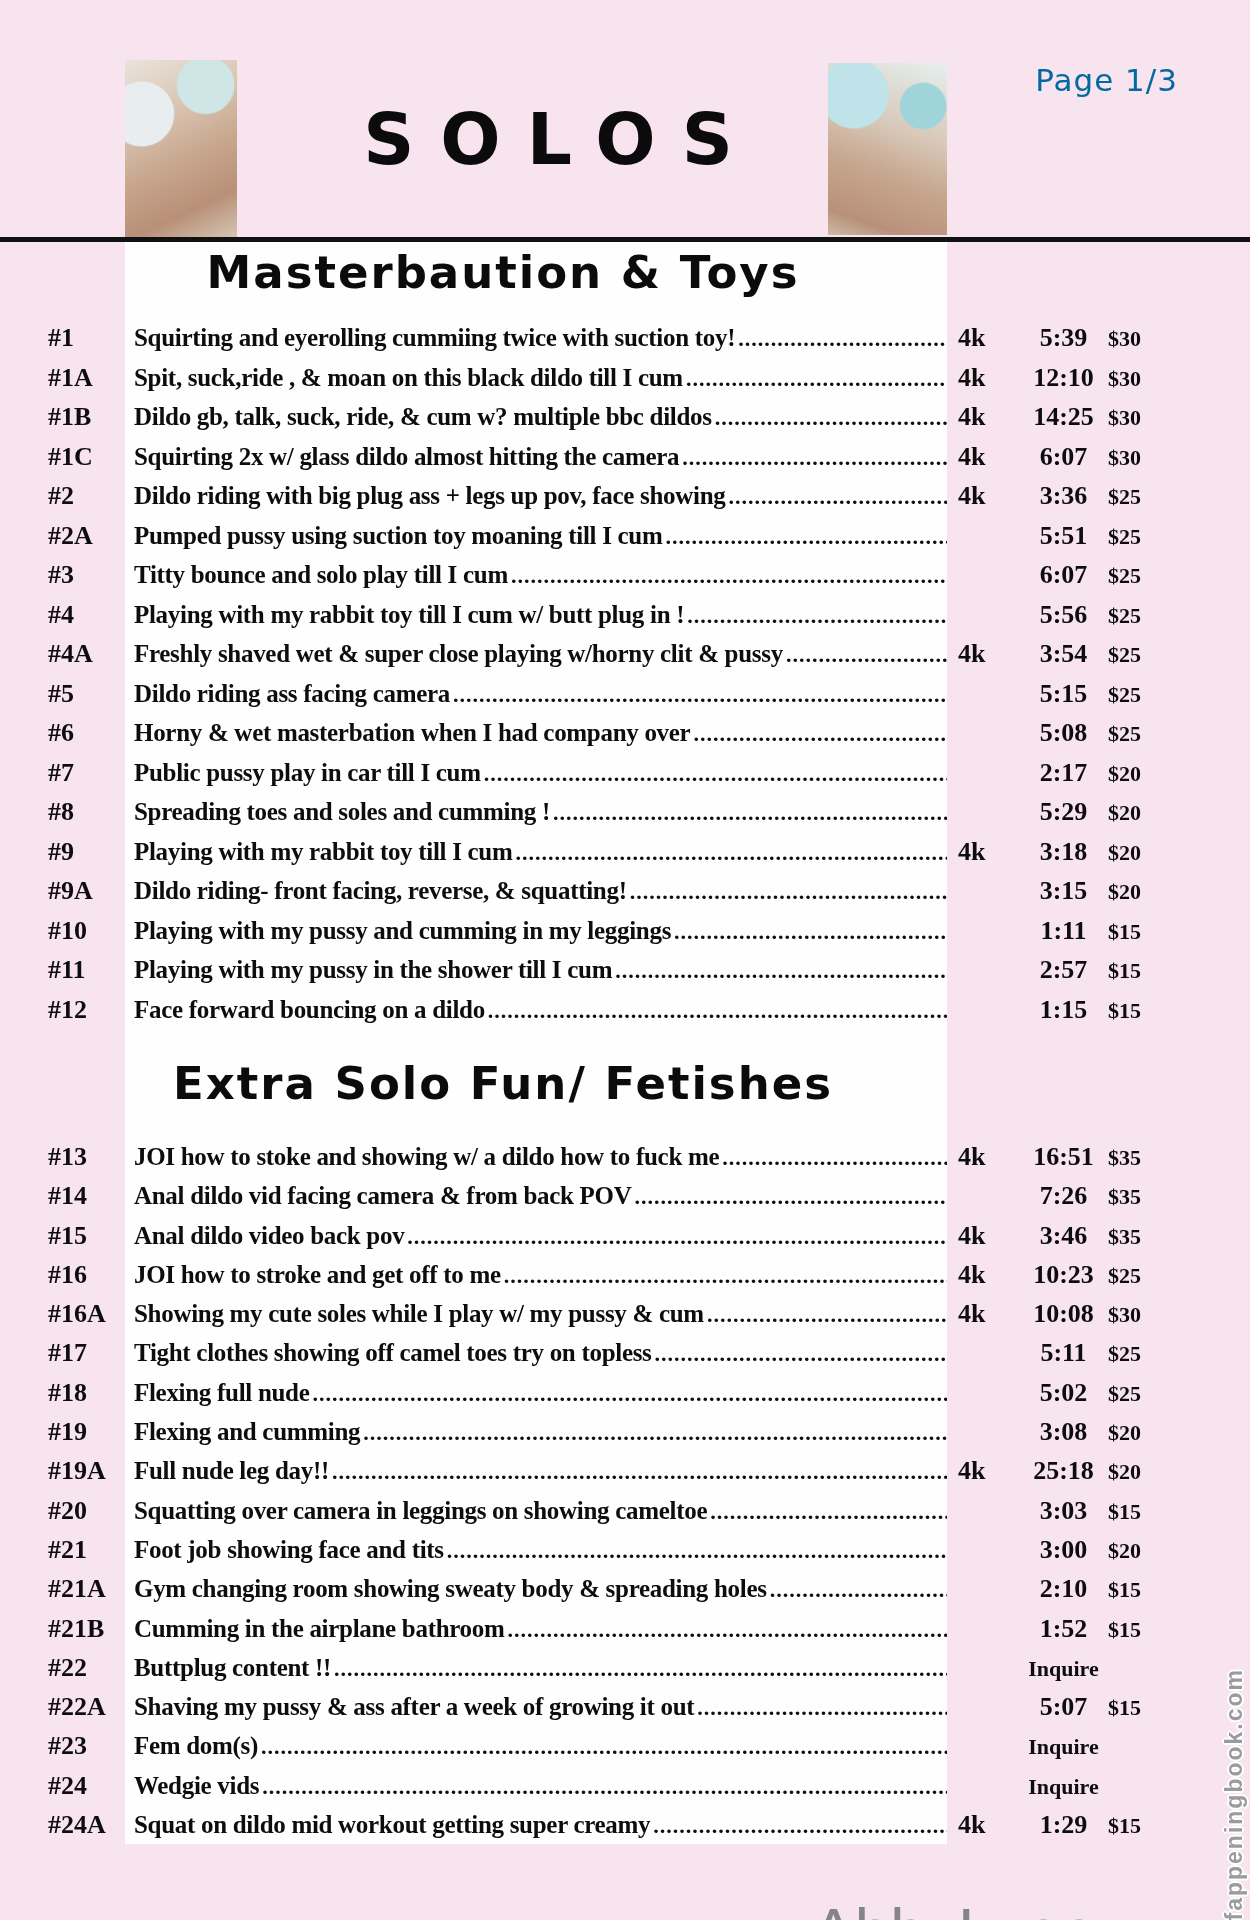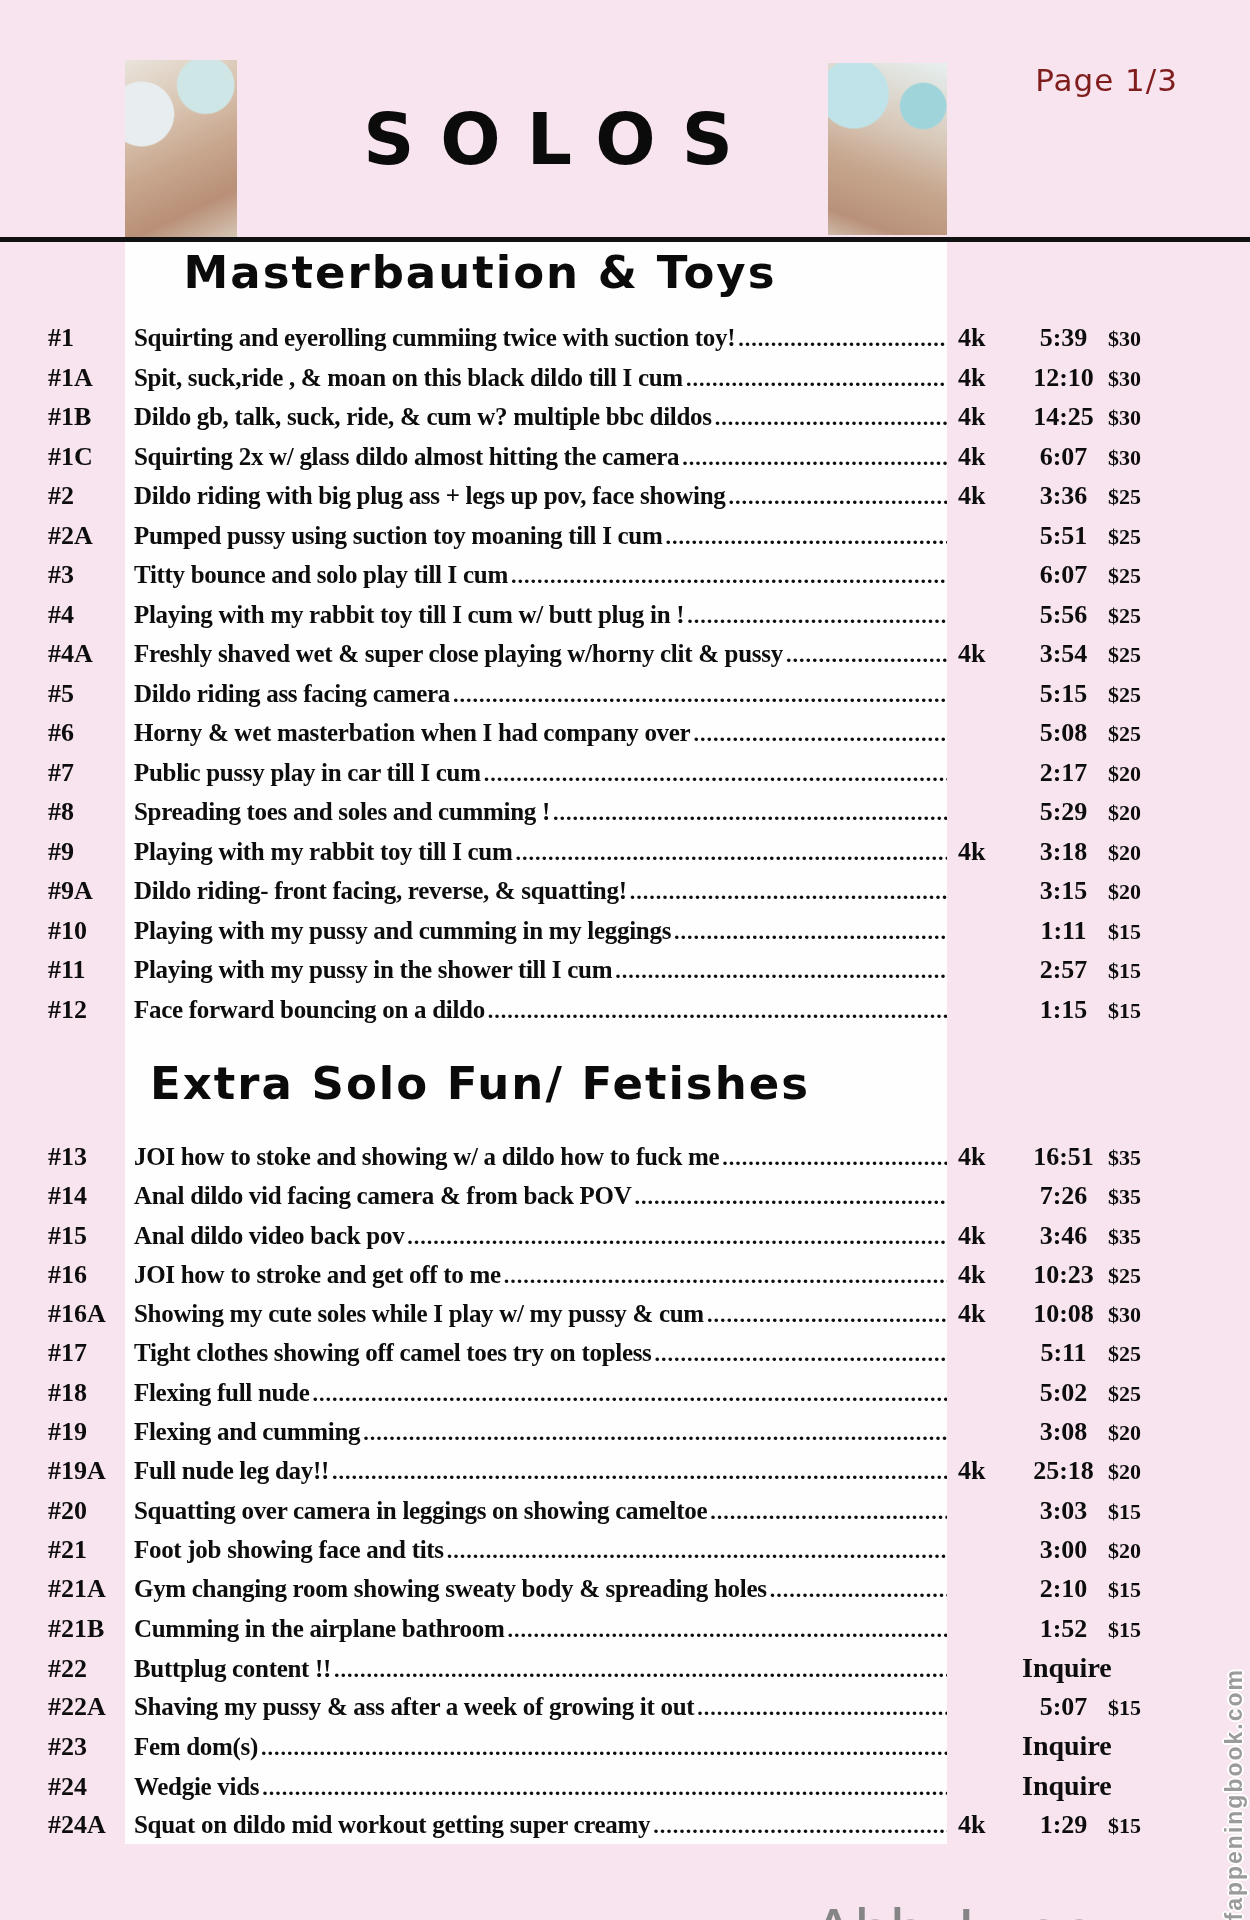--- a/index.html
+++ b/index.html
@@ -14,41 +14,41 @@
        linear-gradient(155deg,#e9e4dc 0%,#d9c5b2 30%,#c8a68e 55%,#b98f77 78%,#d6c8b8 100%);}
   .photo-right{left:828px;top:63px;width:119px;height:172px;
      background:
        radial-gradient(circle at 22% 18%, #bfe3e8 0 20%, rgba(0,0,0,0) 21%),
        radial-gradient(circle at 80% 25%, #9fd4da 0 14%, rgba(0,0,0,0) 15%),
        linear-gradient(200deg,#e6f0f0 0%,#d8c9ba 38%,#c7a78f 62%,#b9917a 88%,#cdbaa8 100%);}
   .brand{position:absolute;top:104px;left:228px;width:640px;text-align:center;
          font-family:"DejaVu Sans",sans-serif;font-weight:bold;font-size:71px;line-height:1;
          letter-spacing:26px;text-indent:26px;color:#0b0b0b;}
   .page-label{position:absolute;top:62px;right:72px;font-family:"DejaVu Sans",sans-serif;
-         font-size:31px;letter-spacing:1px;color:#7f1d1d;}
+         font-size:31px;letter-spacing:1px;color:#0369a1;}
   .rule{position:absolute;top:237px;left:0;width:1250px;height:5px;background:#111;}
   
   .list{position:absolute;top:242px;left:0;width:1250px;
         background:linear-gradient(90deg, rgba(0,0,0,0) 0 125px, #fefefe 125px 947px, rgba(0,0,0,0) 947px);}
-  .sec-title{width:822px;margin-left:69px;text-align:center;
+  .sec-title{width:822px;margin-left:92px;text-align:center;
         font-family:"DejaVu Sans",sans-serif;font-weight:bold;font-size:45px;line-height:50px;
         letter-spacing:2px;color:#0b0b0b;}
   .section .sec-title{padding-top:6px;margin-bottom:20px;}
   .section.second .sec-title{padding-top:30px;margin-bottom:28px;}
   .row{display:flex;align-items:baseline;height:39.5px;font-weight:bold;}
   .section.second .row{height:39.3px;}
   .c-num{flex:0 0 125px;box-sizing:border-box;padding-left:48px;font-size:26px;line-height:39px;white-space:nowrap;}
   .c-desc{flex:0 0 822px;box-sizing:border-box;padding-left:9px;
           display:flex;align-items:baseline;overflow:hidden;}
   .desc{white-space:nowrap;font-size:25px;line-height:39px;letter-spacing:-0.3px;}
   .leader{flex:1 1 auto;overflow:hidden;white-space:nowrap;font-size:22px;line-height:39px;
           letter-spacing:1px;padding-left:3px;}
   .c-4k{flex:0 0 75px;box-sizing:border-box;padding-left:11px;font-size:26px;line-height:39px;}
   .c-time{flex:0 0 83px;box-sizing:border-box;text-align:center;font-size:26px;line-height:39px;}
-  .c-time.inquire{font-size:28px;}
+  .c-time.inquire{font-size:22px;}
   .c-price{flex:1 1 auto;box-sizing:border-box;padding-left:3px;font-size:22px;line-height:39px;}
   
   .wm{position:absolute;top:1900px;left:812px;width:438px;font-family:"Liberation Sans",sans-serif;
       font-size:64px;line-height:1;color:#858585;letter-spacing:0;}
   .side-wm{position:absolute;right:2px;bottom:0;writing-mode:vertical-rl;transform:rotate(180deg);
       font-family:"Liberation Sans",sans-serif;font-weight:bold;font-size:23px;letter-spacing:2px;
       color:#9b9b9b;
       text-shadow:-1px -1px 0 #fff,1px -1px 0 #fff,-1px 1px 0 #fff,1px 1px 0 #fff,0 2px 0 #fff,0 -2px 0 #fff,2px 0 0 #fff,-2px 0 0 #fff;}
 </style>
 </head>

